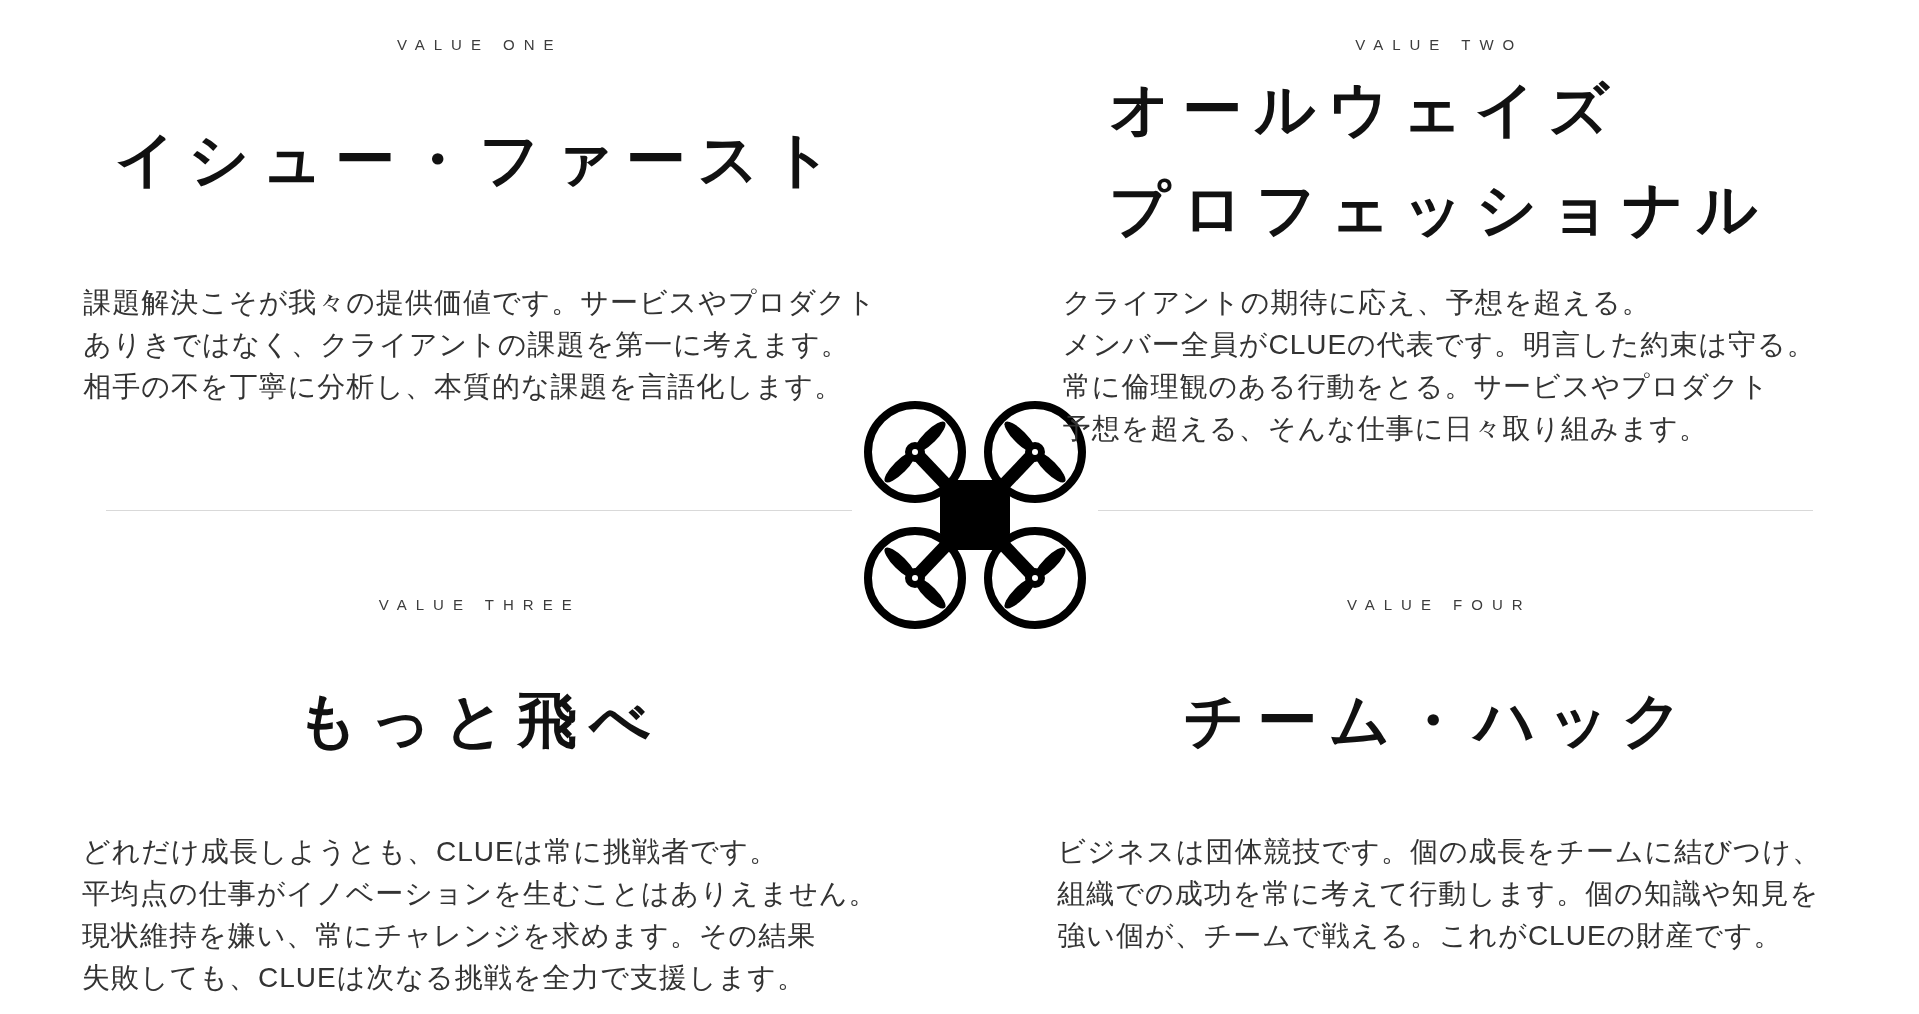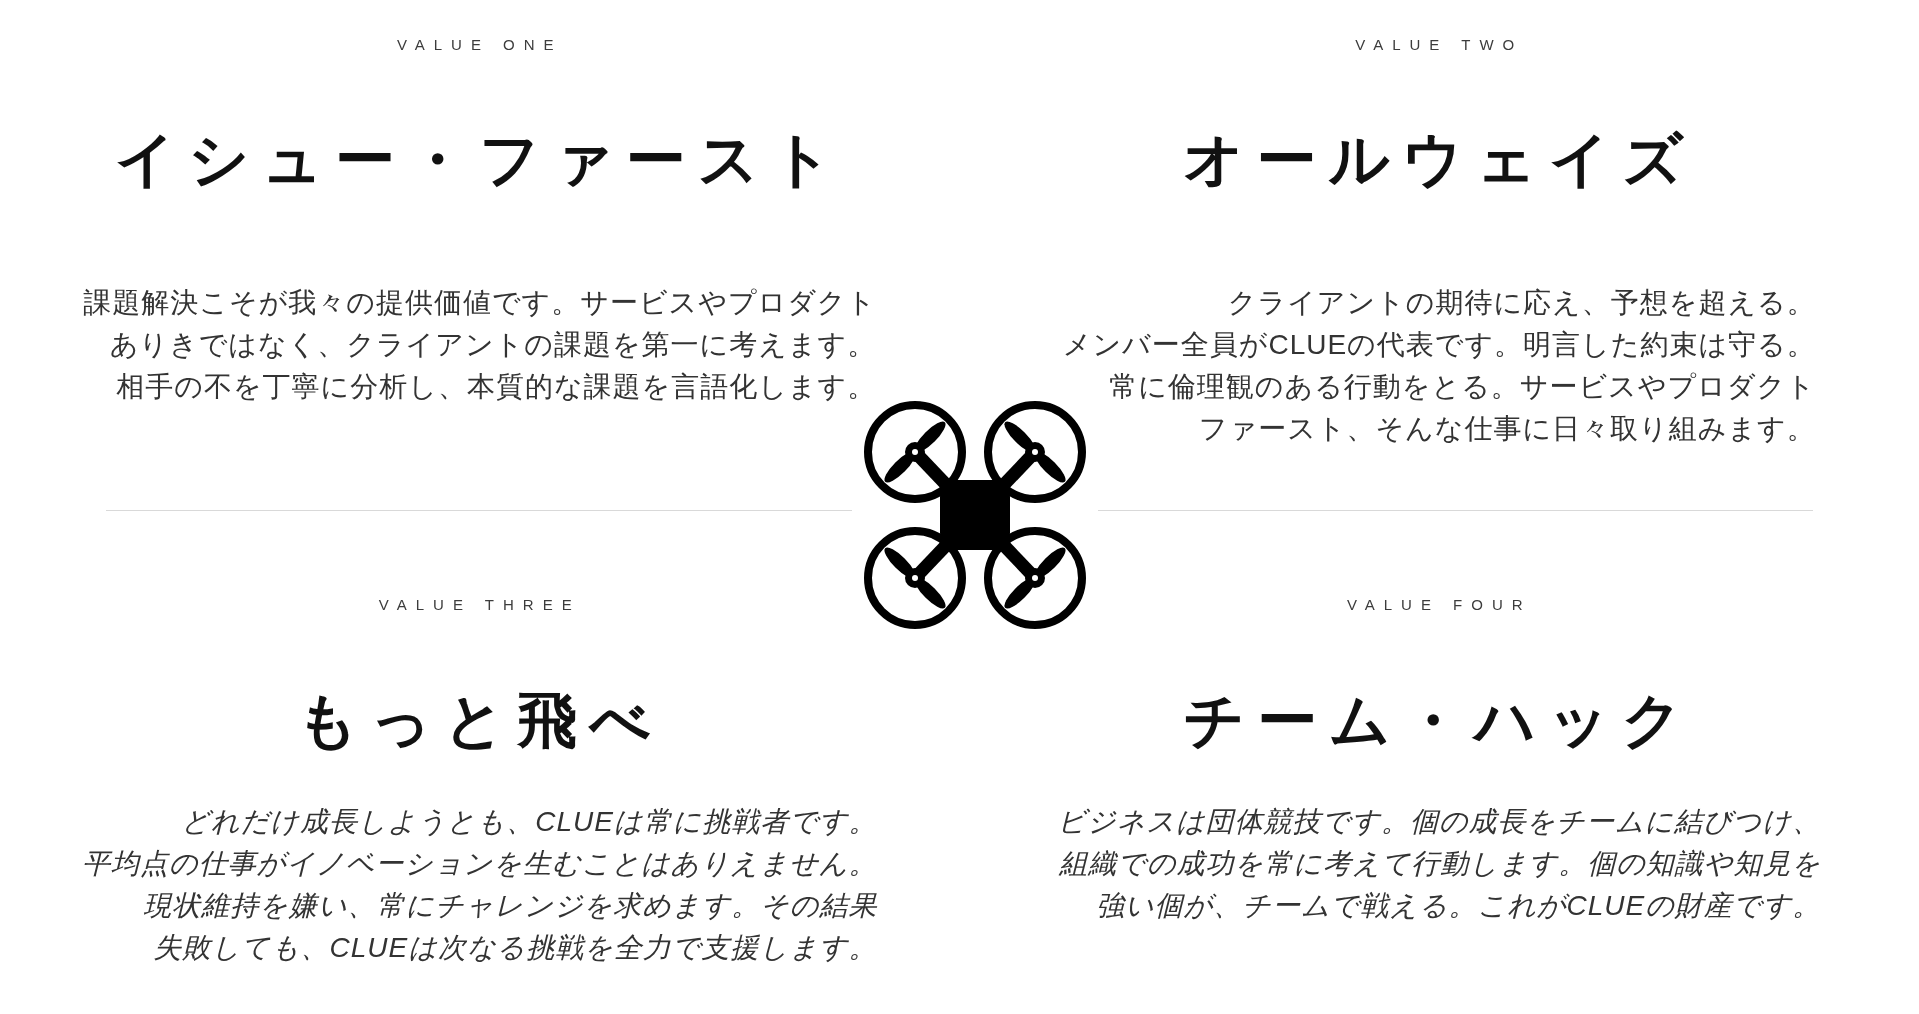--- a/index.html
+++ b/index.html
@@ -18,21 +18,21 @@
     display: grid;
     grid-template-columns: 1fr 1fr;
     grid-template-rows: 510px 504px;
     width: 100%;
     height: 100%;
   }
   .quad {
     display: flex;
     flex-direction: column;
     align-items: center;
-    text-align: right;
+    text-align: left;
   }
   .label {
     font-size: 15px;
     line-height: 18px;
     letter-spacing: 9px;
     color: #3c3c3c;
     font-weight: 400;
     white-space: nowrap;
   }
   .row1 .label { margin-top: 36px; }
@@ -57,21 +57,21 @@
   .body {
     margin: 0;
     font-size: 28px;
     line-height: 42px;
     letter-spacing: 1px;
     color: #333333;
     font-weight: 400;
     white-space: nowrap;
   }
   .row1 .body { margin-top: 16px; }
-  .row2 .body { margin-top: 35px; font-style: italic; }
+  .row2 .body { margin-top: 65px; }
   .body .line { display: block; }
   .divider {
     position: absolute;
     left: 106px;
     right: 106px;
     top: 510px;
     border-top: 1px solid #d9d9d9;
     z-index: 1;
   }
   .drone-box {
@@ -105,27 +105,28 @@
       <span class="line">ありきではなく、クライアントの課題を第一に考えます。</span>
       <span class="line">相手の不を丁寧に分析し、本質的な課題を言語化します。</span>
     </p>
   </section>
 
   <section class="quad row1">
     <div class="label">VALUE TWO</div>
     <div class="title-box">
       <h2 class="title">
           <span class="tline">オールウェイズ</span>
+          <span class="tline">プロフェッショナル</span>
         </h2>
     </div>
     <p class="body">
       <span class="line">クライアントの期待に応え、予想を超える。</span>
       <span class="line">メンバー全員がCLUEの代表です。明言した約束は守る。</span>
       <span class="line">常に倫理観のある行動をとる。サービスやプロダクト</span>
-      <span class="line">ファースト、そんな仕事に日々取り組みます。</span>
+      <span class="line">予想を超える、そんな仕事に日々取り組みます。</span>
     </p>
   </section>
 
   <section class="quad row2">
     <div class="label">VALUE THREE</div>
     <h2 class="title">
         <span class="tline">もっと飛べ</span>
       </h2>
     <p class="body">
       <span class="line">どれだけ成長しようとも、CLUEは常に挑戦者です。</span>

